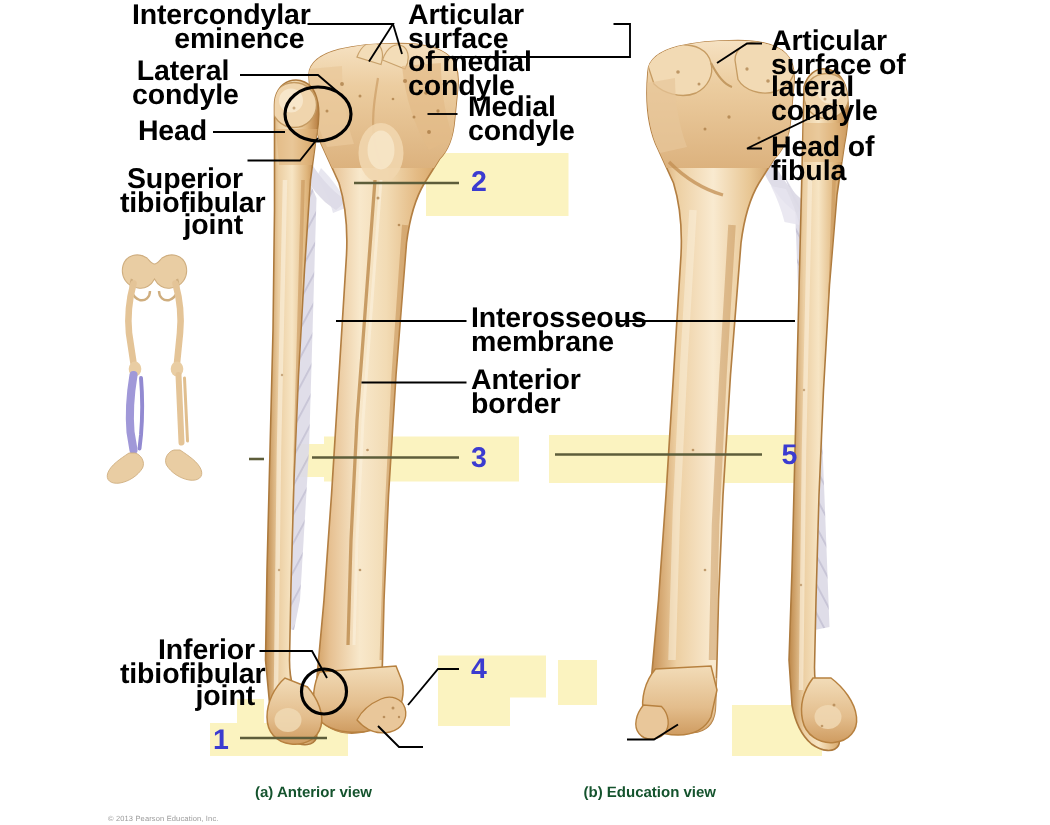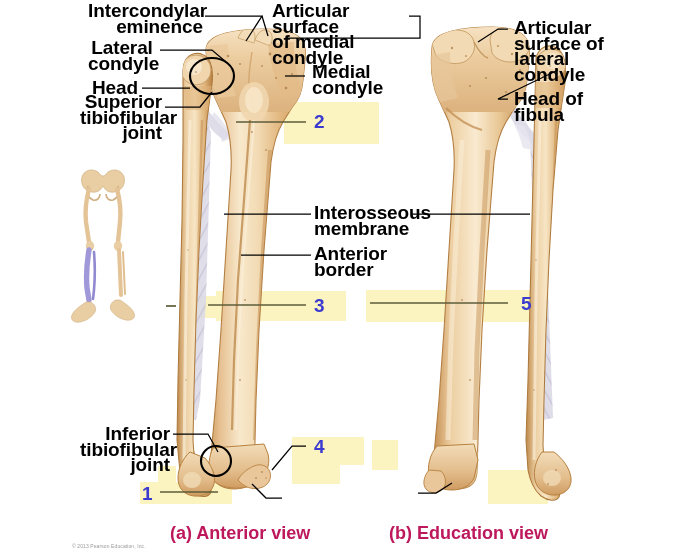--- a/index.html
+++ b/index.html
@@ -19,21 +19,21 @@
   .lbl.l{text-align:left;}
 
   .num{
     position:absolute;color:#3b3bd0;font-weight:bold;
     font-size:19px;line-height:19px;font-family:"Liberation Sans",sans-serif;
   }
 
   .hl{position:absolute;background:#fbf3c0;}
 
   .caption{
-    position:absolute;font-weight:bold;color:#be185d;font-size:18px;
+    position:absolute;font-weight:bold;color:#14532d;font-size:10px;
   }
   .copyright{
     position:absolute;color:#9a9a9a;font-size:5px;letter-spacing:.1px;
   }
 
   svg{position:absolute;left:0;top:0;}
   .circ{fill:none;stroke:#000;stroke-width:2.1px;}
 </style>
 </head>
 <body>
@@ -429,21 +429,21 @@
   </svg>
 
   <div class="lbl r" style="left:88px;top:3px;width:115px;">Intercondylar
 eminence</div>
 
   <div class="lbl r" style="left:88px;top:40px;width:68px;text-align:center;">Lateral
 condyle</div>
 
   <div class="lbl r" style="left:88px;top:80px;width:50px;">Head</div>
 
-  <div class="lbl r" style="left:80px;top:94px;width:82px;">Superior
+  <div class="lbl r" style="left:80px;top:112px;width:82px;">Superior
 tibiofibular
 joint</div>
 
   <div class="lbl r" style="left:80px;top:426px;width:90px;">Inferior
 tibiofibular
 joint</div>
 
   <div class="lbl l" style="left:272px;top:3px;width:140px;">Articular surface
 of medial condyle</div>
 

